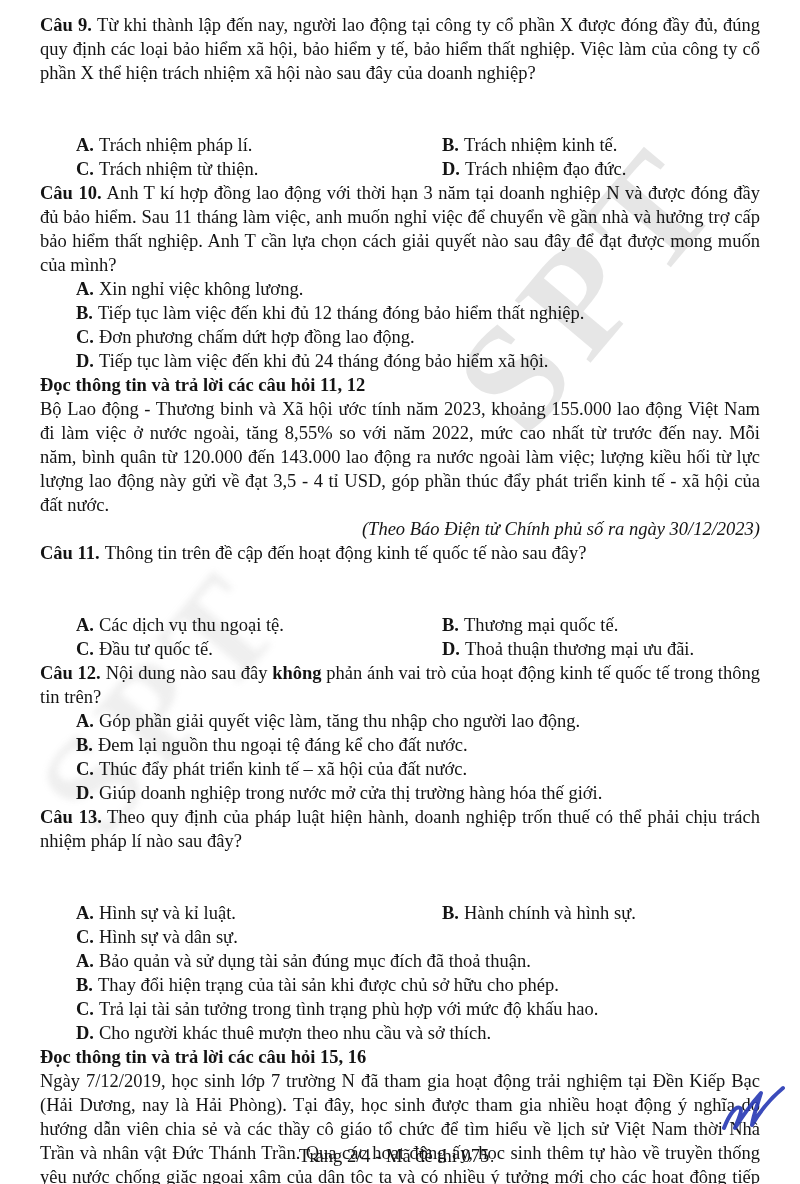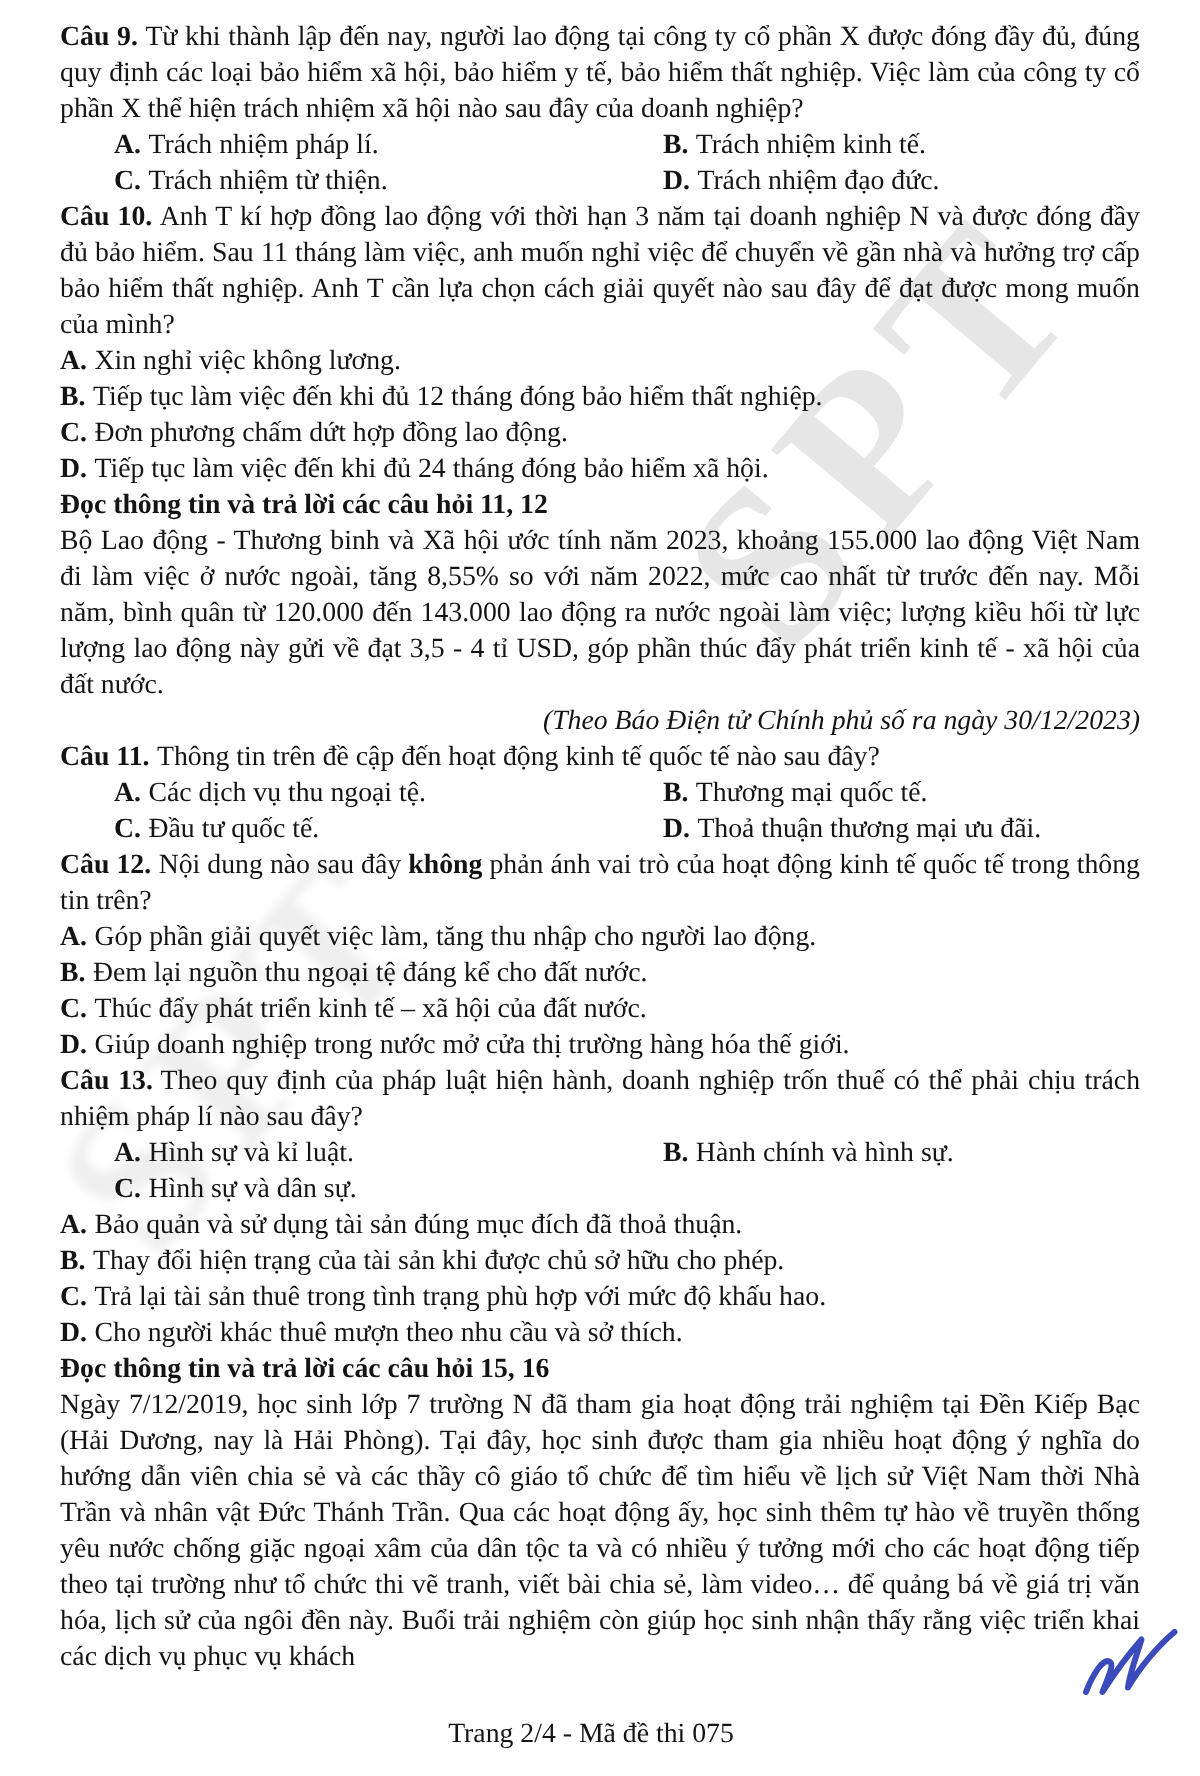--- a/index.html
+++ b/index.html
@@ -20,22 +20,23 @@
     padding: 13px 40px 0 40px;
   }
   p { margin: 0; line-height: 24px; text-align: justify; }
   .b { font-weight: bold; }
   .q-label { font-weight: bold; margin-right: 5px; }
   .sec-header { font-weight: bold; }
   .opts-grid {
     display: grid;
     grid-template-columns: 53.5% 46.5%;
     margin-left: 36px;
+    margin-top: 48px;
   }
-  .opts-list .opt { }
+  .opts-list .opt { margin-left: 36px; }
   .opt { line-height: 24px; }
   .opt .k { font-weight: bold; margin-right: 5px; }
   .cite { text-align: right; font-style: italic; }
   .footer {
     position: absolute;
     left: 0; right: 12px; bottom: 16px;
     text-align: center;
     z-index: 1;
   }
   .watermark {
@@ -111,21 +112,21 @@
   <p><span class="q-label">Câu 13.</span><span>Theo quy định của pháp luật hiện hành, doanh nghiệp trốn thuế có thể phải chịu trách nhiệm pháp lí nào sau đây?</span></p>
   <div class="opts-grid">
     <p class="opt"><span class="k">A.</span><span>Hình sự và kỉ luật.</span></p>
     <p class="opt"><span class="k">B.</span><span>Hành chính và hình sự.</span></p>
     <p class="opt"><span class="k">C.</span><span>Hình sự và dân sự.</span></p>
   </div>
 
   <div class="opts-list">
     <p class="opt"><span class="k">A.</span><span>Bảo quản và sử dụng tài sản đúng mục đích đã thoả thuận.</span></p>
     <p class="opt"><span class="k">B.</span><span>Thay đổi hiện trạng của tài sản khi được chủ sở hữu cho phép.</span></p>
-    <p class="opt"><span class="k">C.</span><span>Trả lại tài sản thuê trong tình trạng phù hợp với mức độ khấu hao.</span></p>
+    <p class="opt"><span class="k">C.</span><span>Trả lại tài sản tưởng trong tình trạng phù hợp với mức độ khấu hao.</span></p>
     <p class="opt"><span class="k">D.</span><span>Cho người khác thuê mượn theo nhu cầu và sở thích.</span></p>
   </div>
 
   <p class="sec-header">Đọc thông tin và trả lời các câu hỏi 15, 16</p>
   <p>Ngày 7/12/2019, học sinh lớp 7 trường N đã tham gia hoạt động trải nghiệm tại Đền Kiếp Bạc (Hải Dương, nay là Hải Phòng). Tại đây, học sinh được tham gia nhiều hoạt động ý nghĩa do hướng dẫn viên chia sẻ và các thầy cô giáo tổ chức để tìm hiểu về lịch sử Việt Nam thời Nhà Trần và nhân vật Đức Thánh Trần. Qua các hoạt động ấy, học sinh thêm tự hào về truyền thống yêu nước chống giặc ngoại xâm của dân tộc ta và có nhiều ý tưởng mới cho các hoạt động tiếp theo tại trường như tổ chức thi vẽ tranh, viết bài chia sẻ, làm video… để quảng bá về giá trị văn hóa, lịch sử của ngôi đền này. Buổi trải nghiệm còn giúp học sinh nhận thấy rằng việc triển khai các dịch vụ phục vụ khách</p>
 
 </div>
 
 <svg class="pen-mark" width="68" height="54" viewBox="0 0 68 54">
   <path d="M4 46 C9 33 16 23 20 26 C23 28 18 38 15 46 C22 35 33 20 41 11 C38 21 33 34 32 43 C39 31 51 16 63 6" fill="none" stroke="#2a3cb5" stroke-width="4" stroke-linecap="round" stroke-linejoin="round" opacity="0.92"></path>

